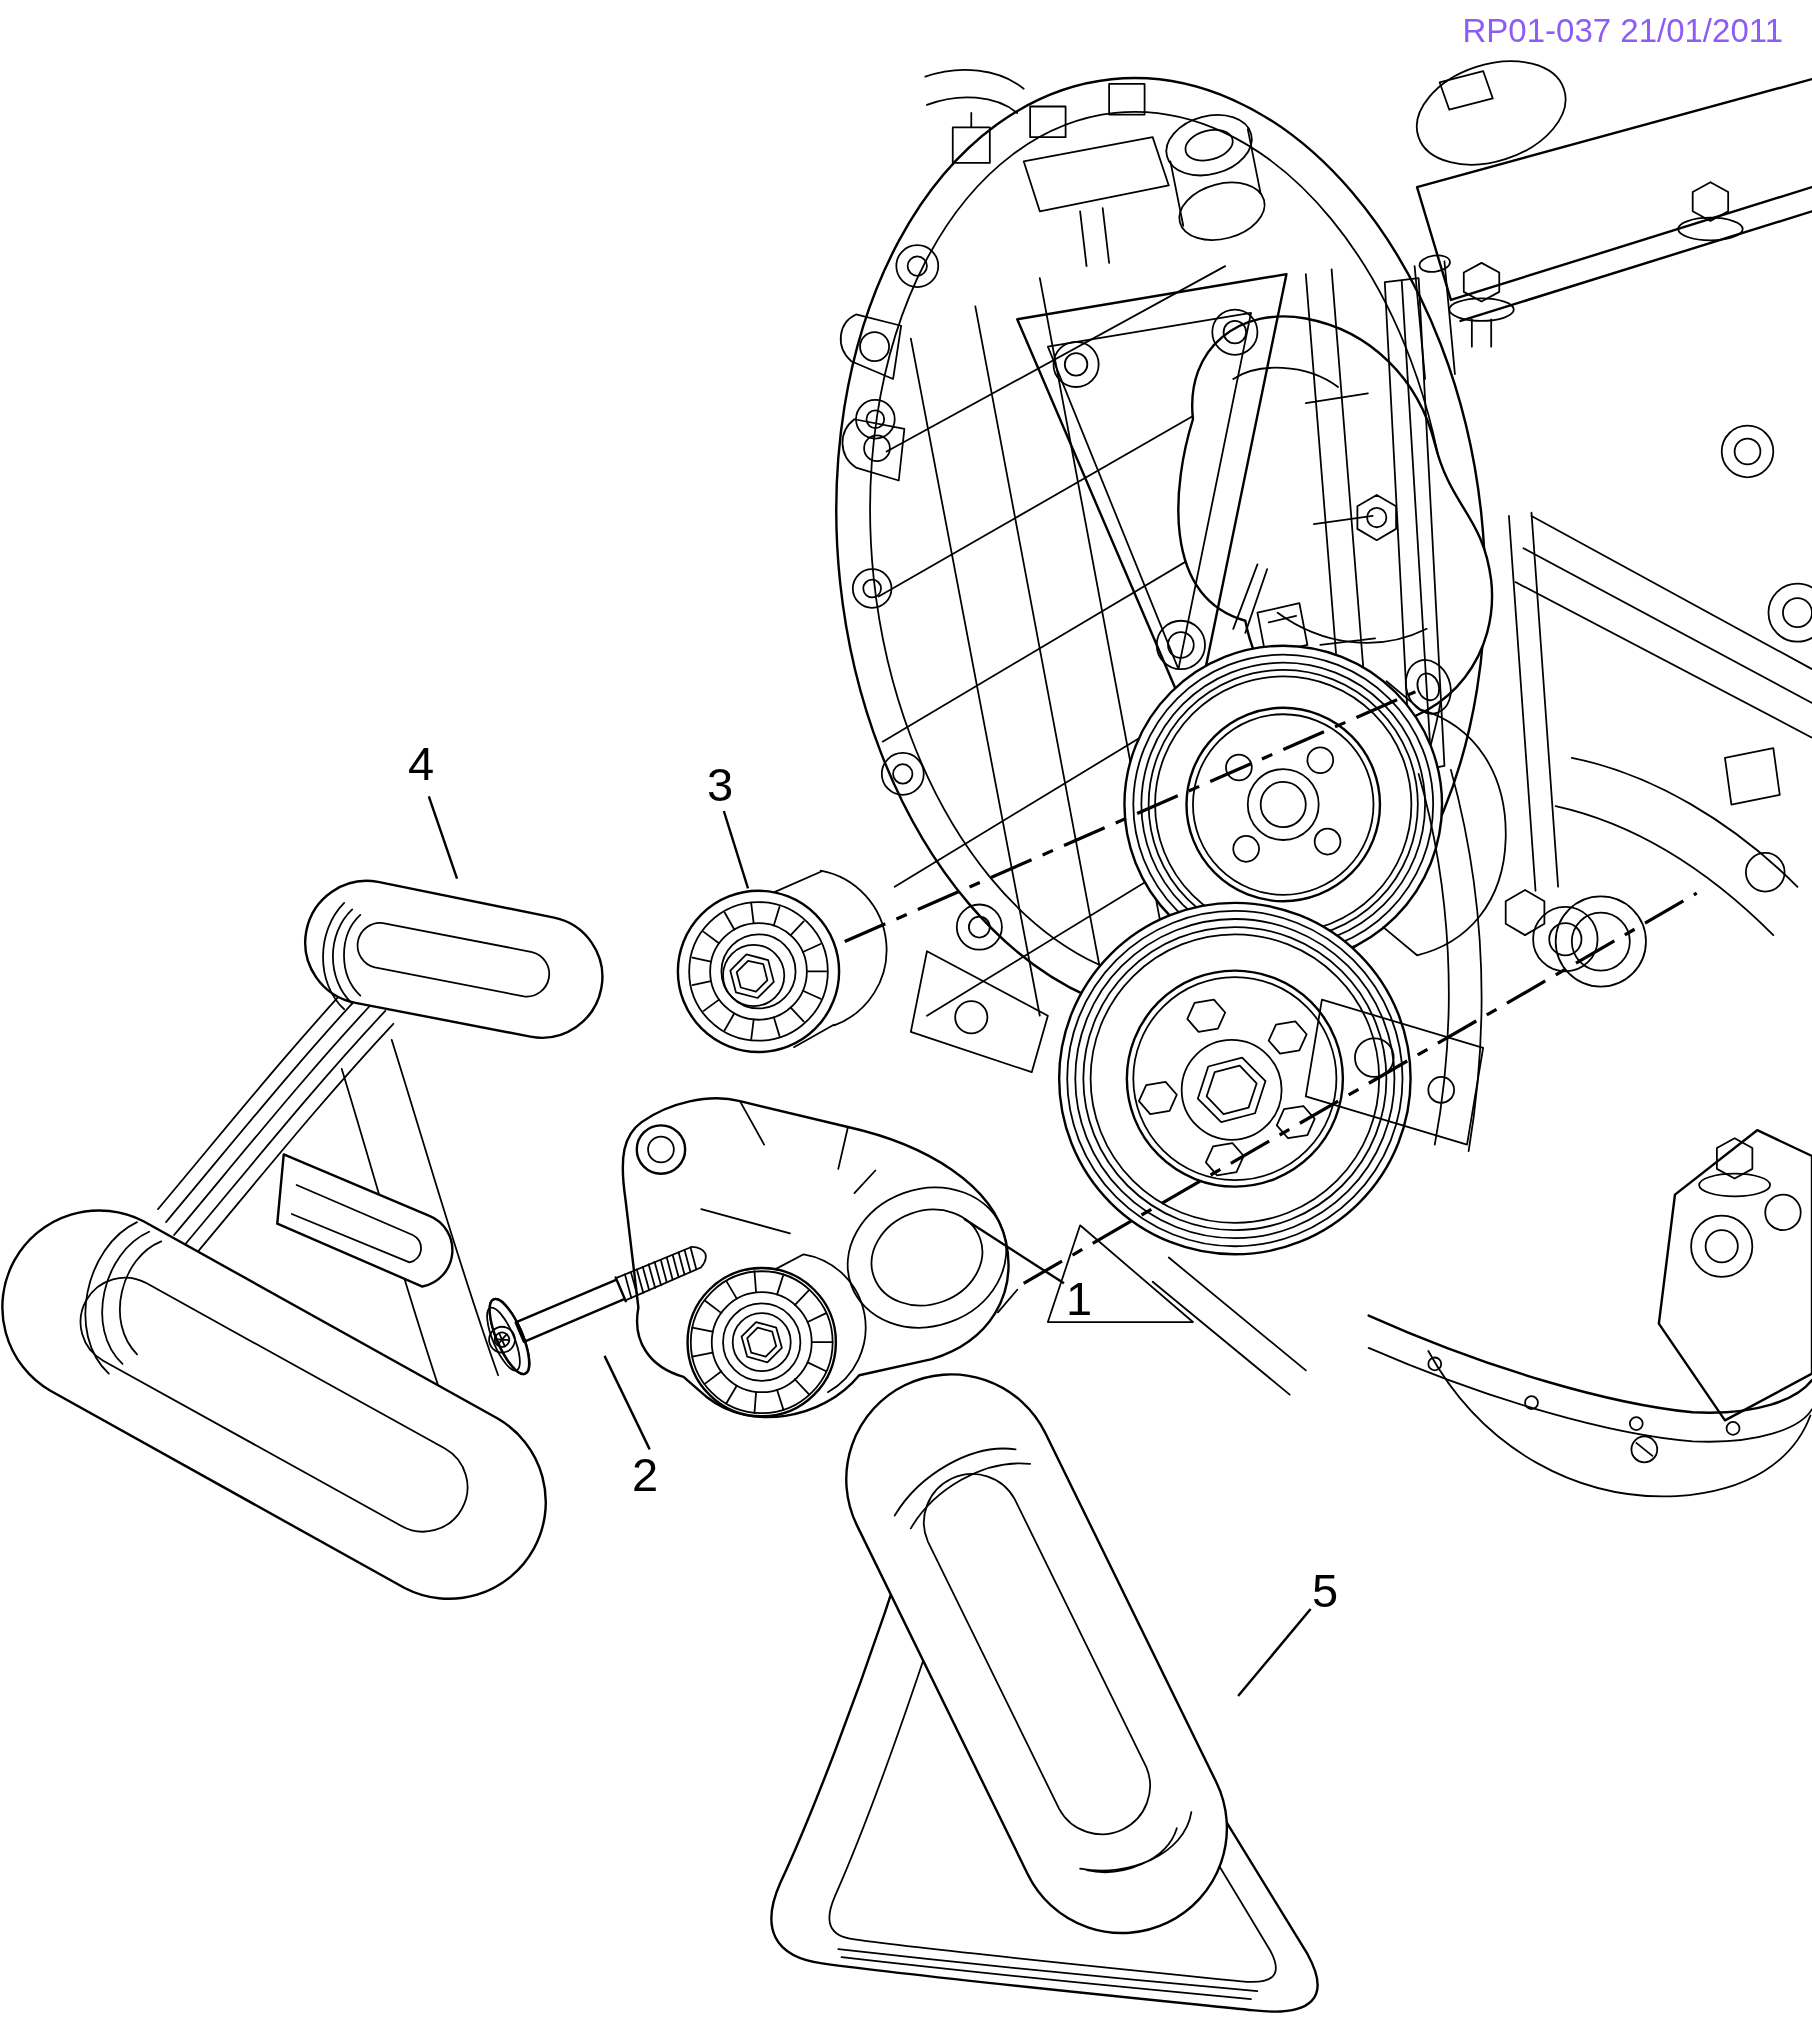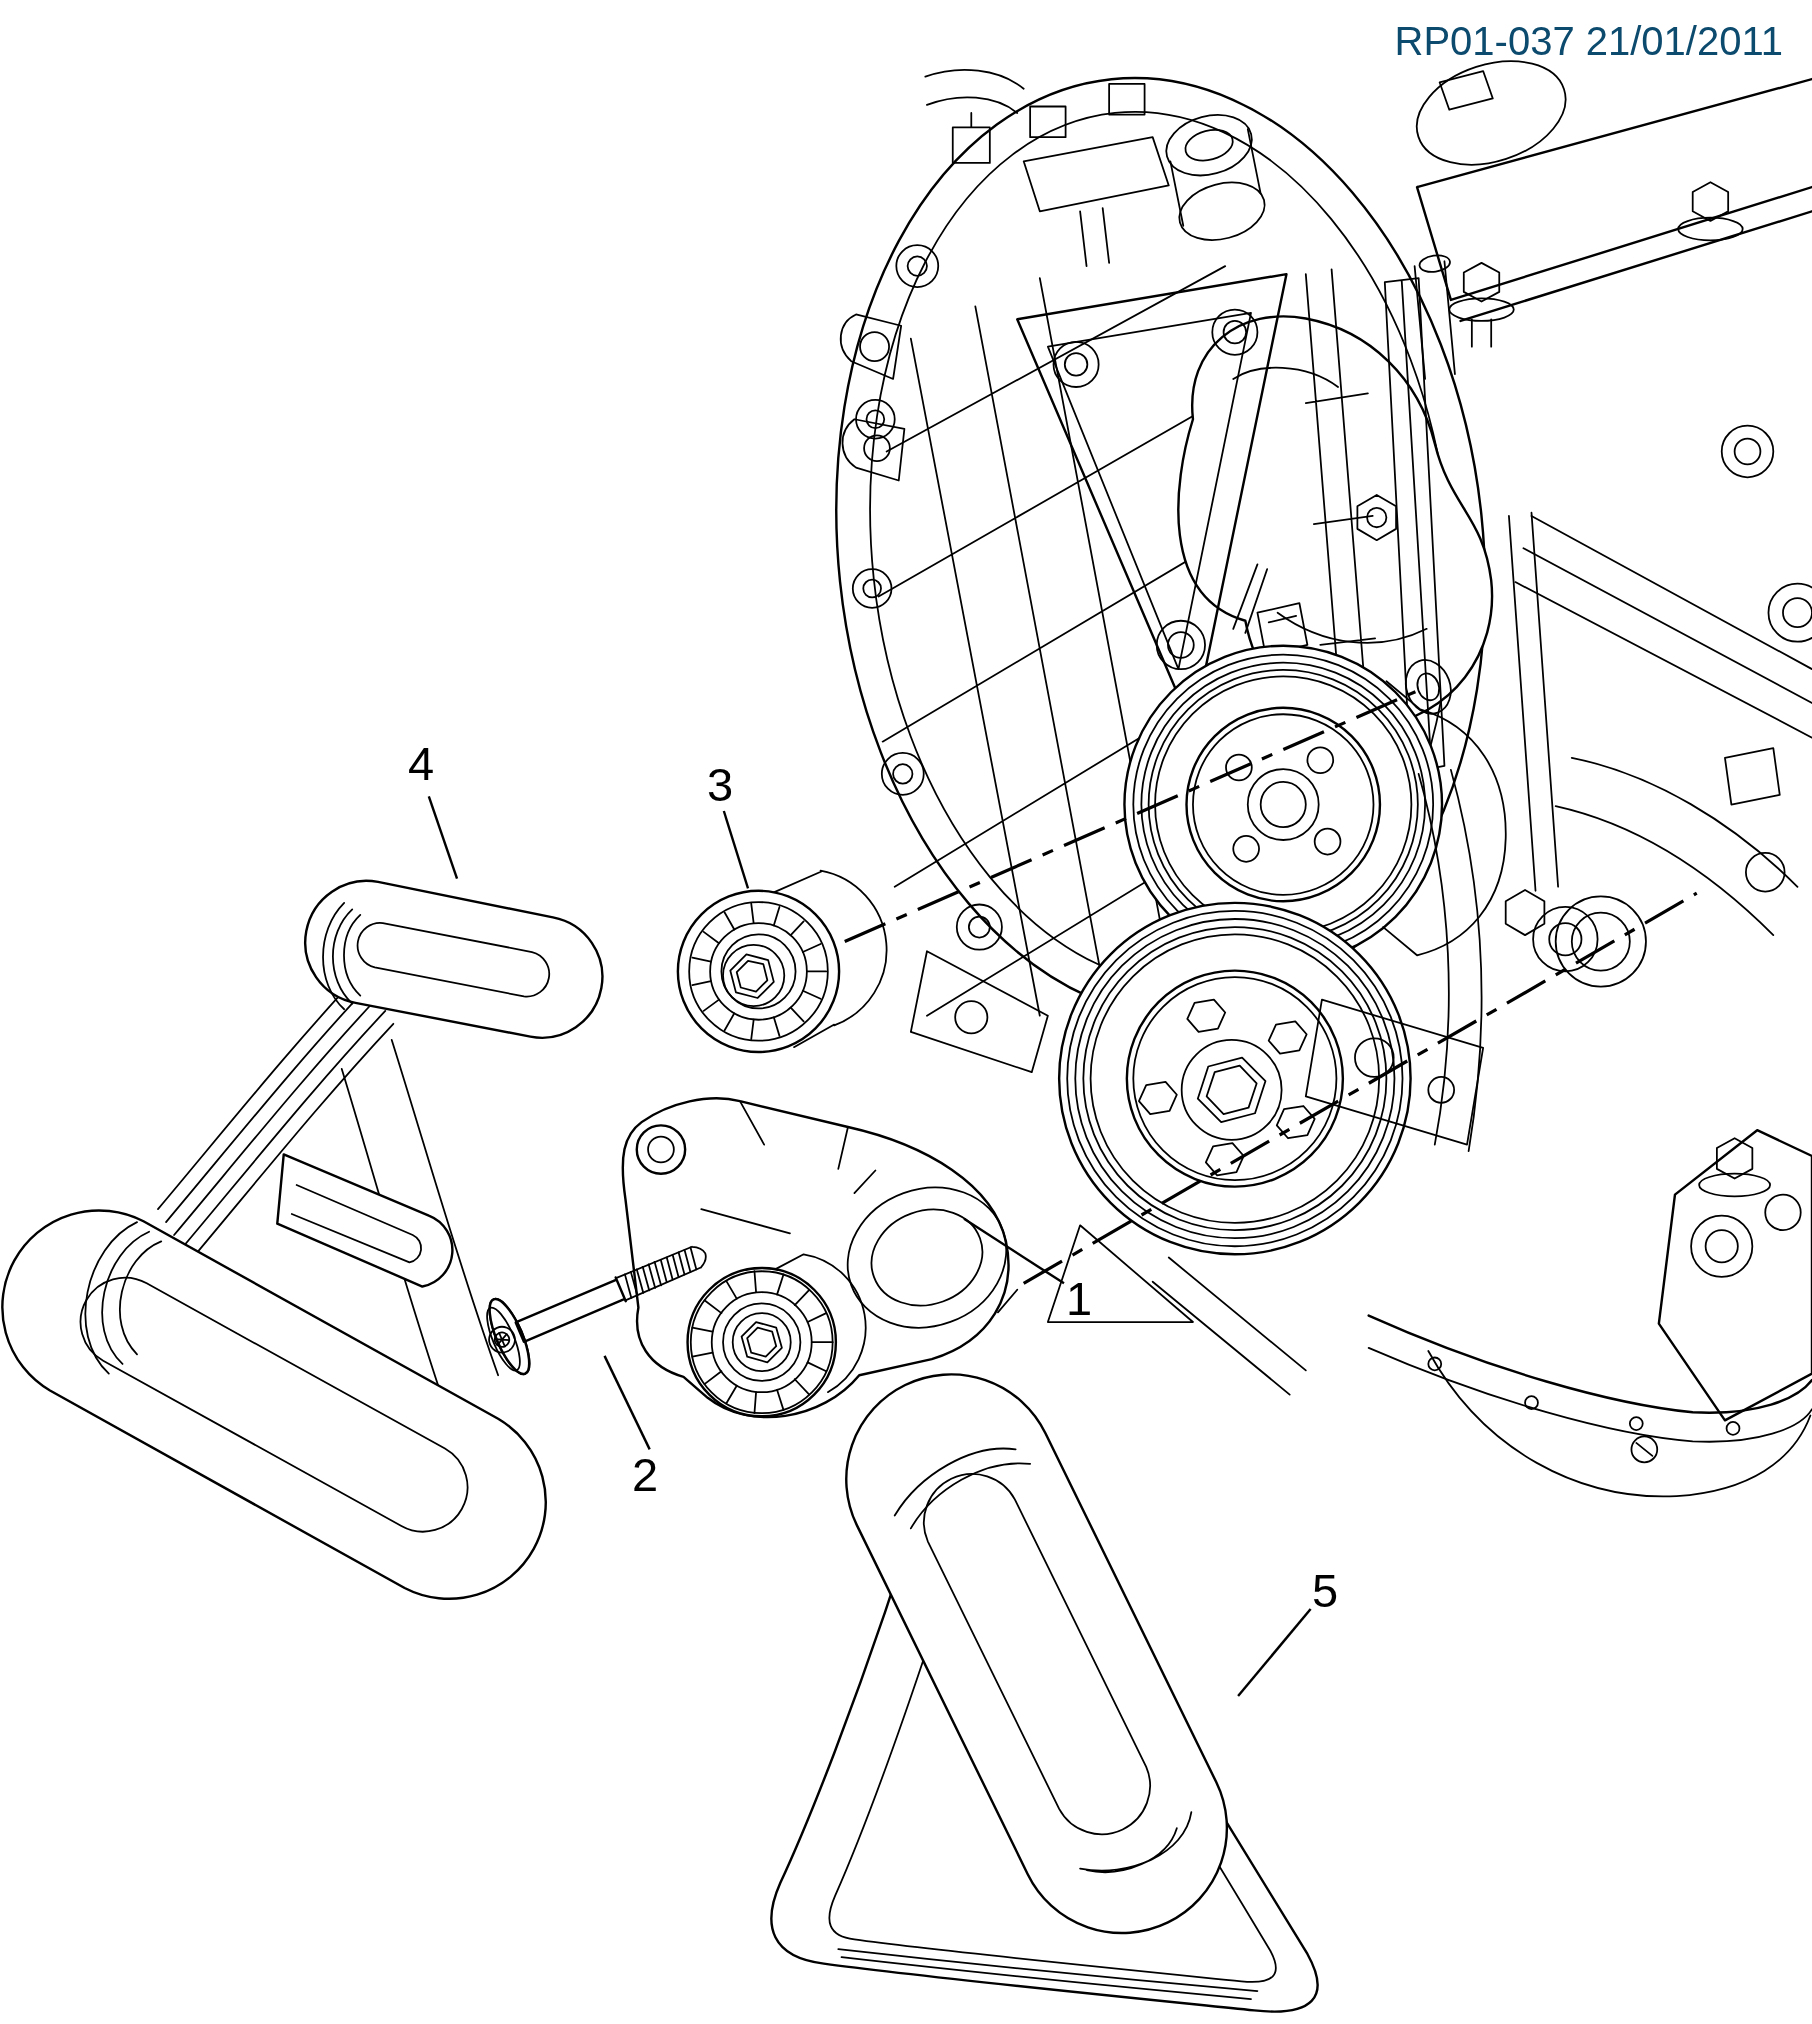--- a/index.html
+++ b/index.html
@@ -6,25 +6,25 @@
   .stage{
     position:relative;
     width:1812px;height:2025px;
     background:#ffffff;
     font-family:"Liberation Sans", sans-serif;
     overflow:hidden;
   }
   .stage svg{position:absolute;left:0;top:0;}
   .header-label{
     position:absolute;
-    top:19px;
+    top:12px;
     right:29px;
-    font-size:40px;
+    font-size:33px;
     letter-spacing:0px;
-    color:#0c4a6e;
+    color:#8b5cf6;
     white-space:nowrap;
   }
   .callout{
     position:absolute;
     transform:translate(-50%,-50%);
     font-size:47px;
     color:#000;
     line-height:1;
   }
   

